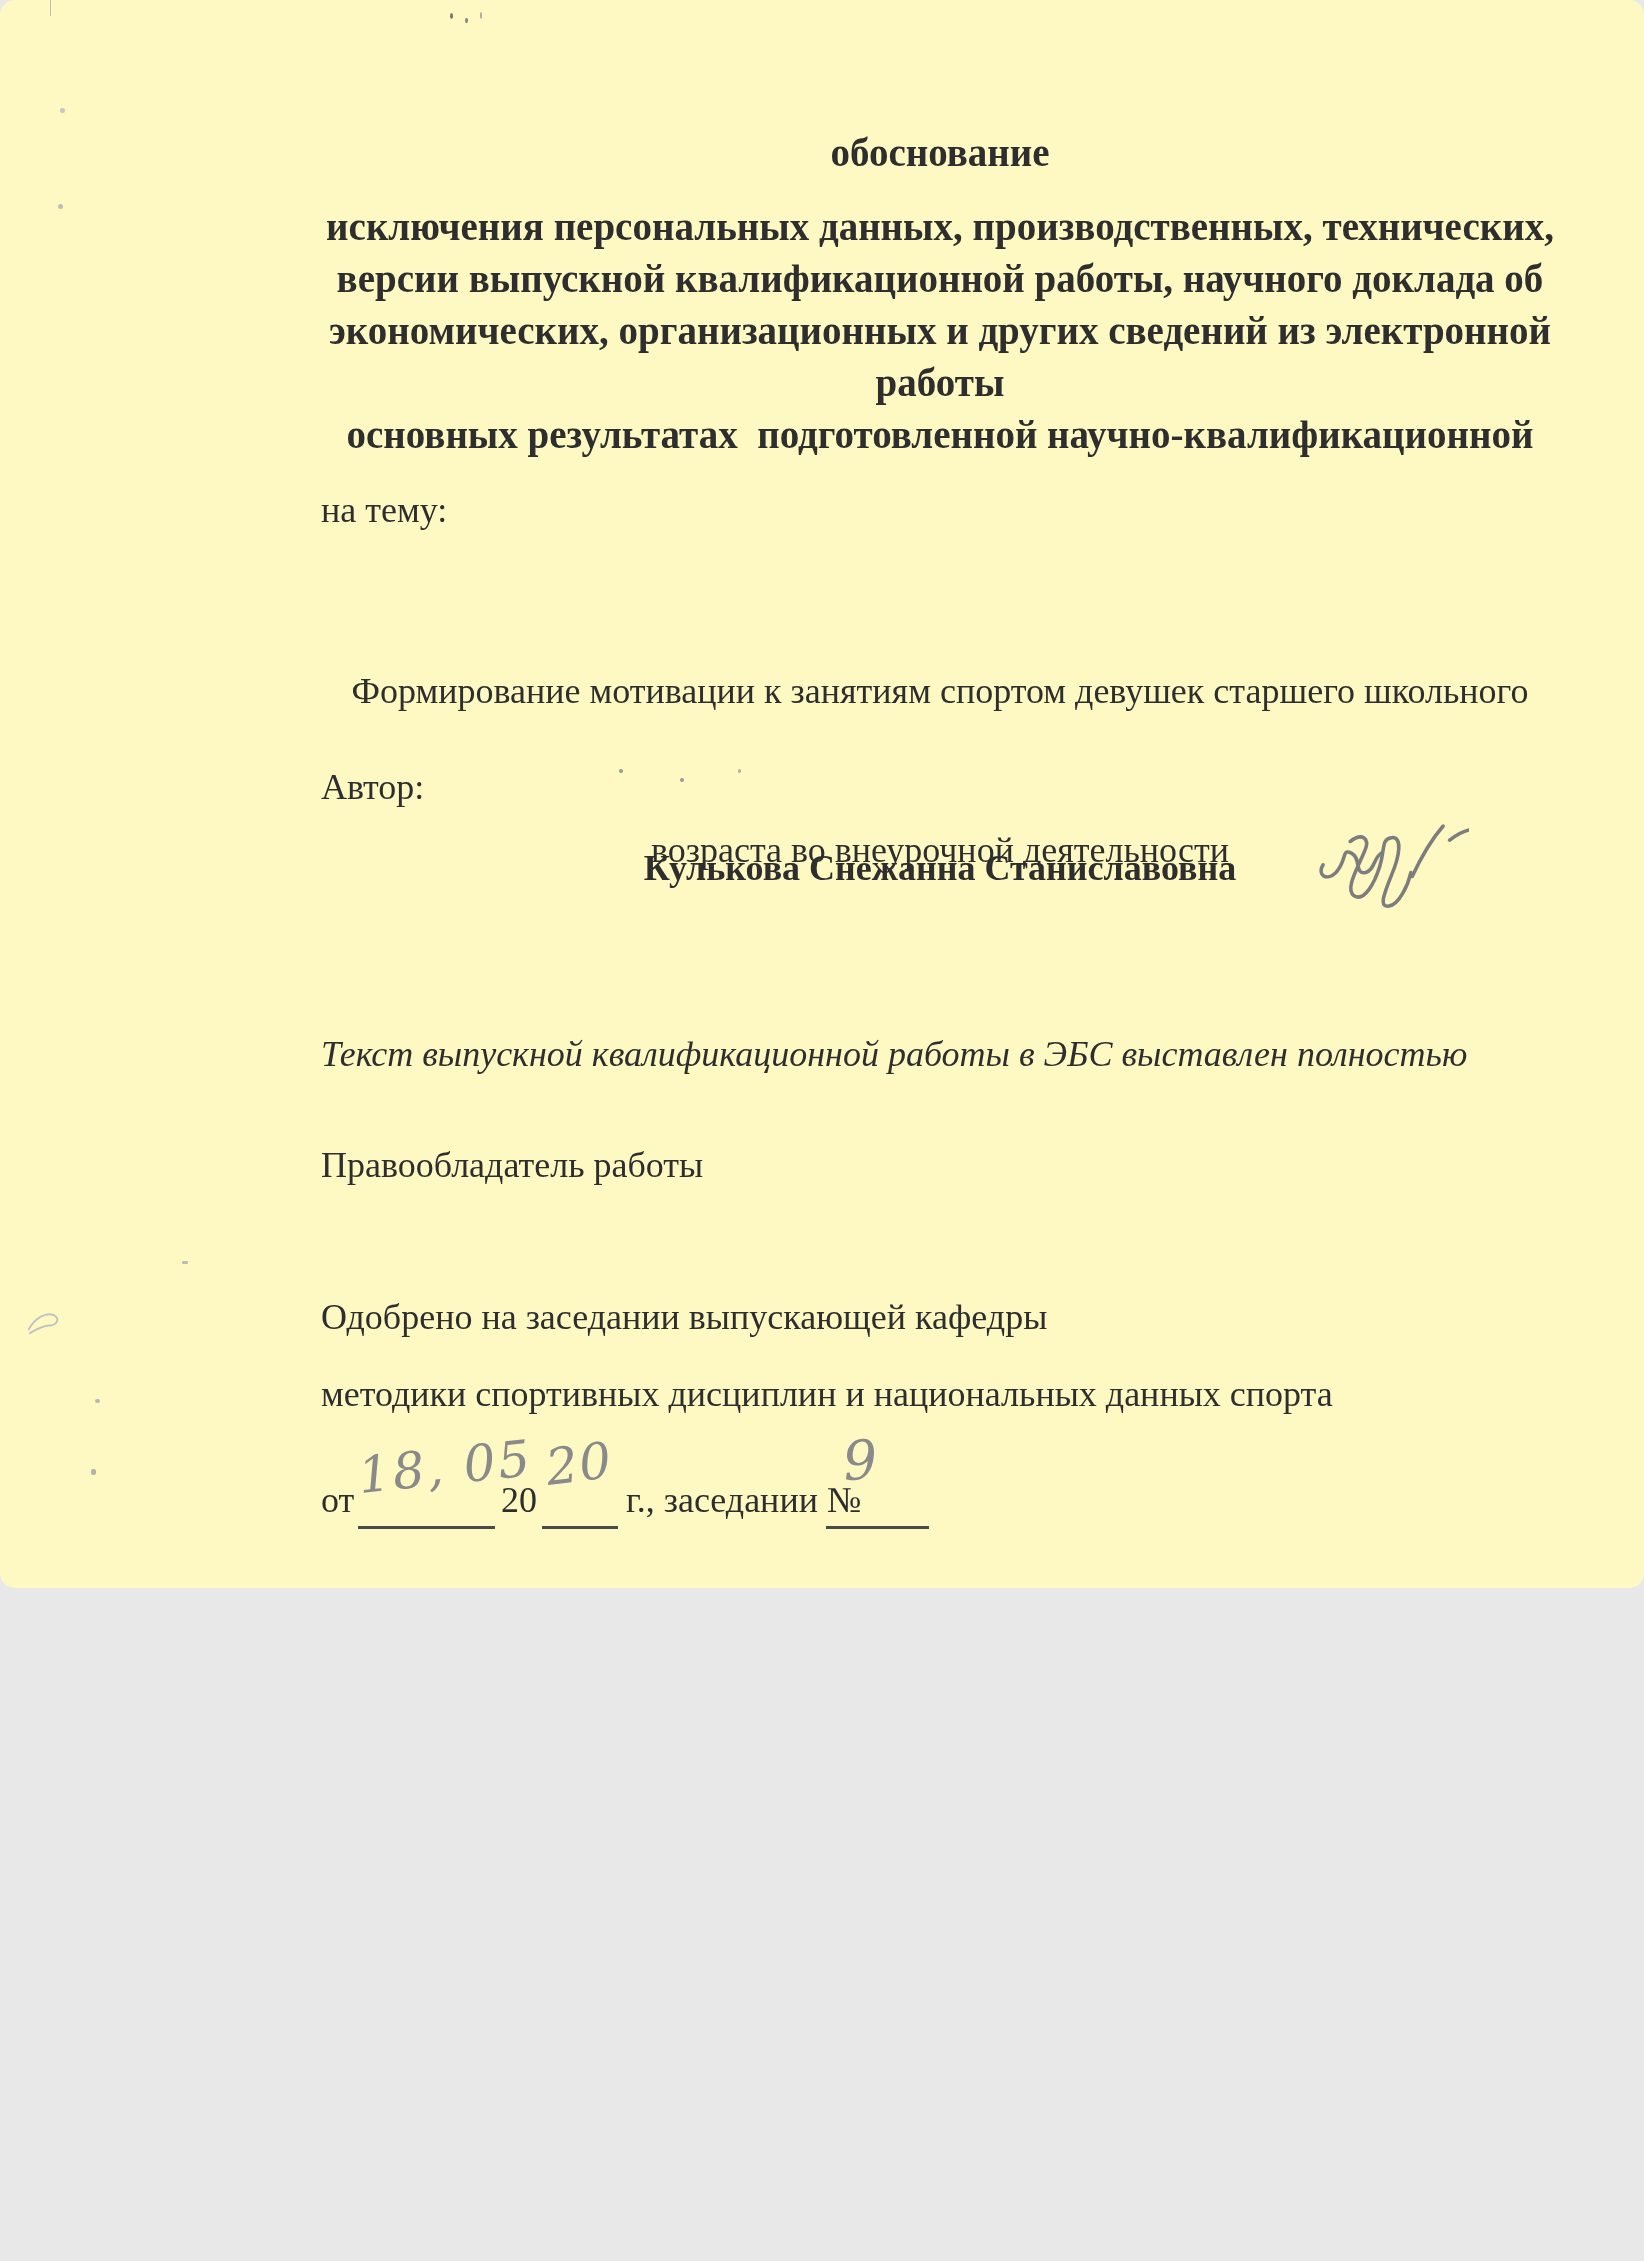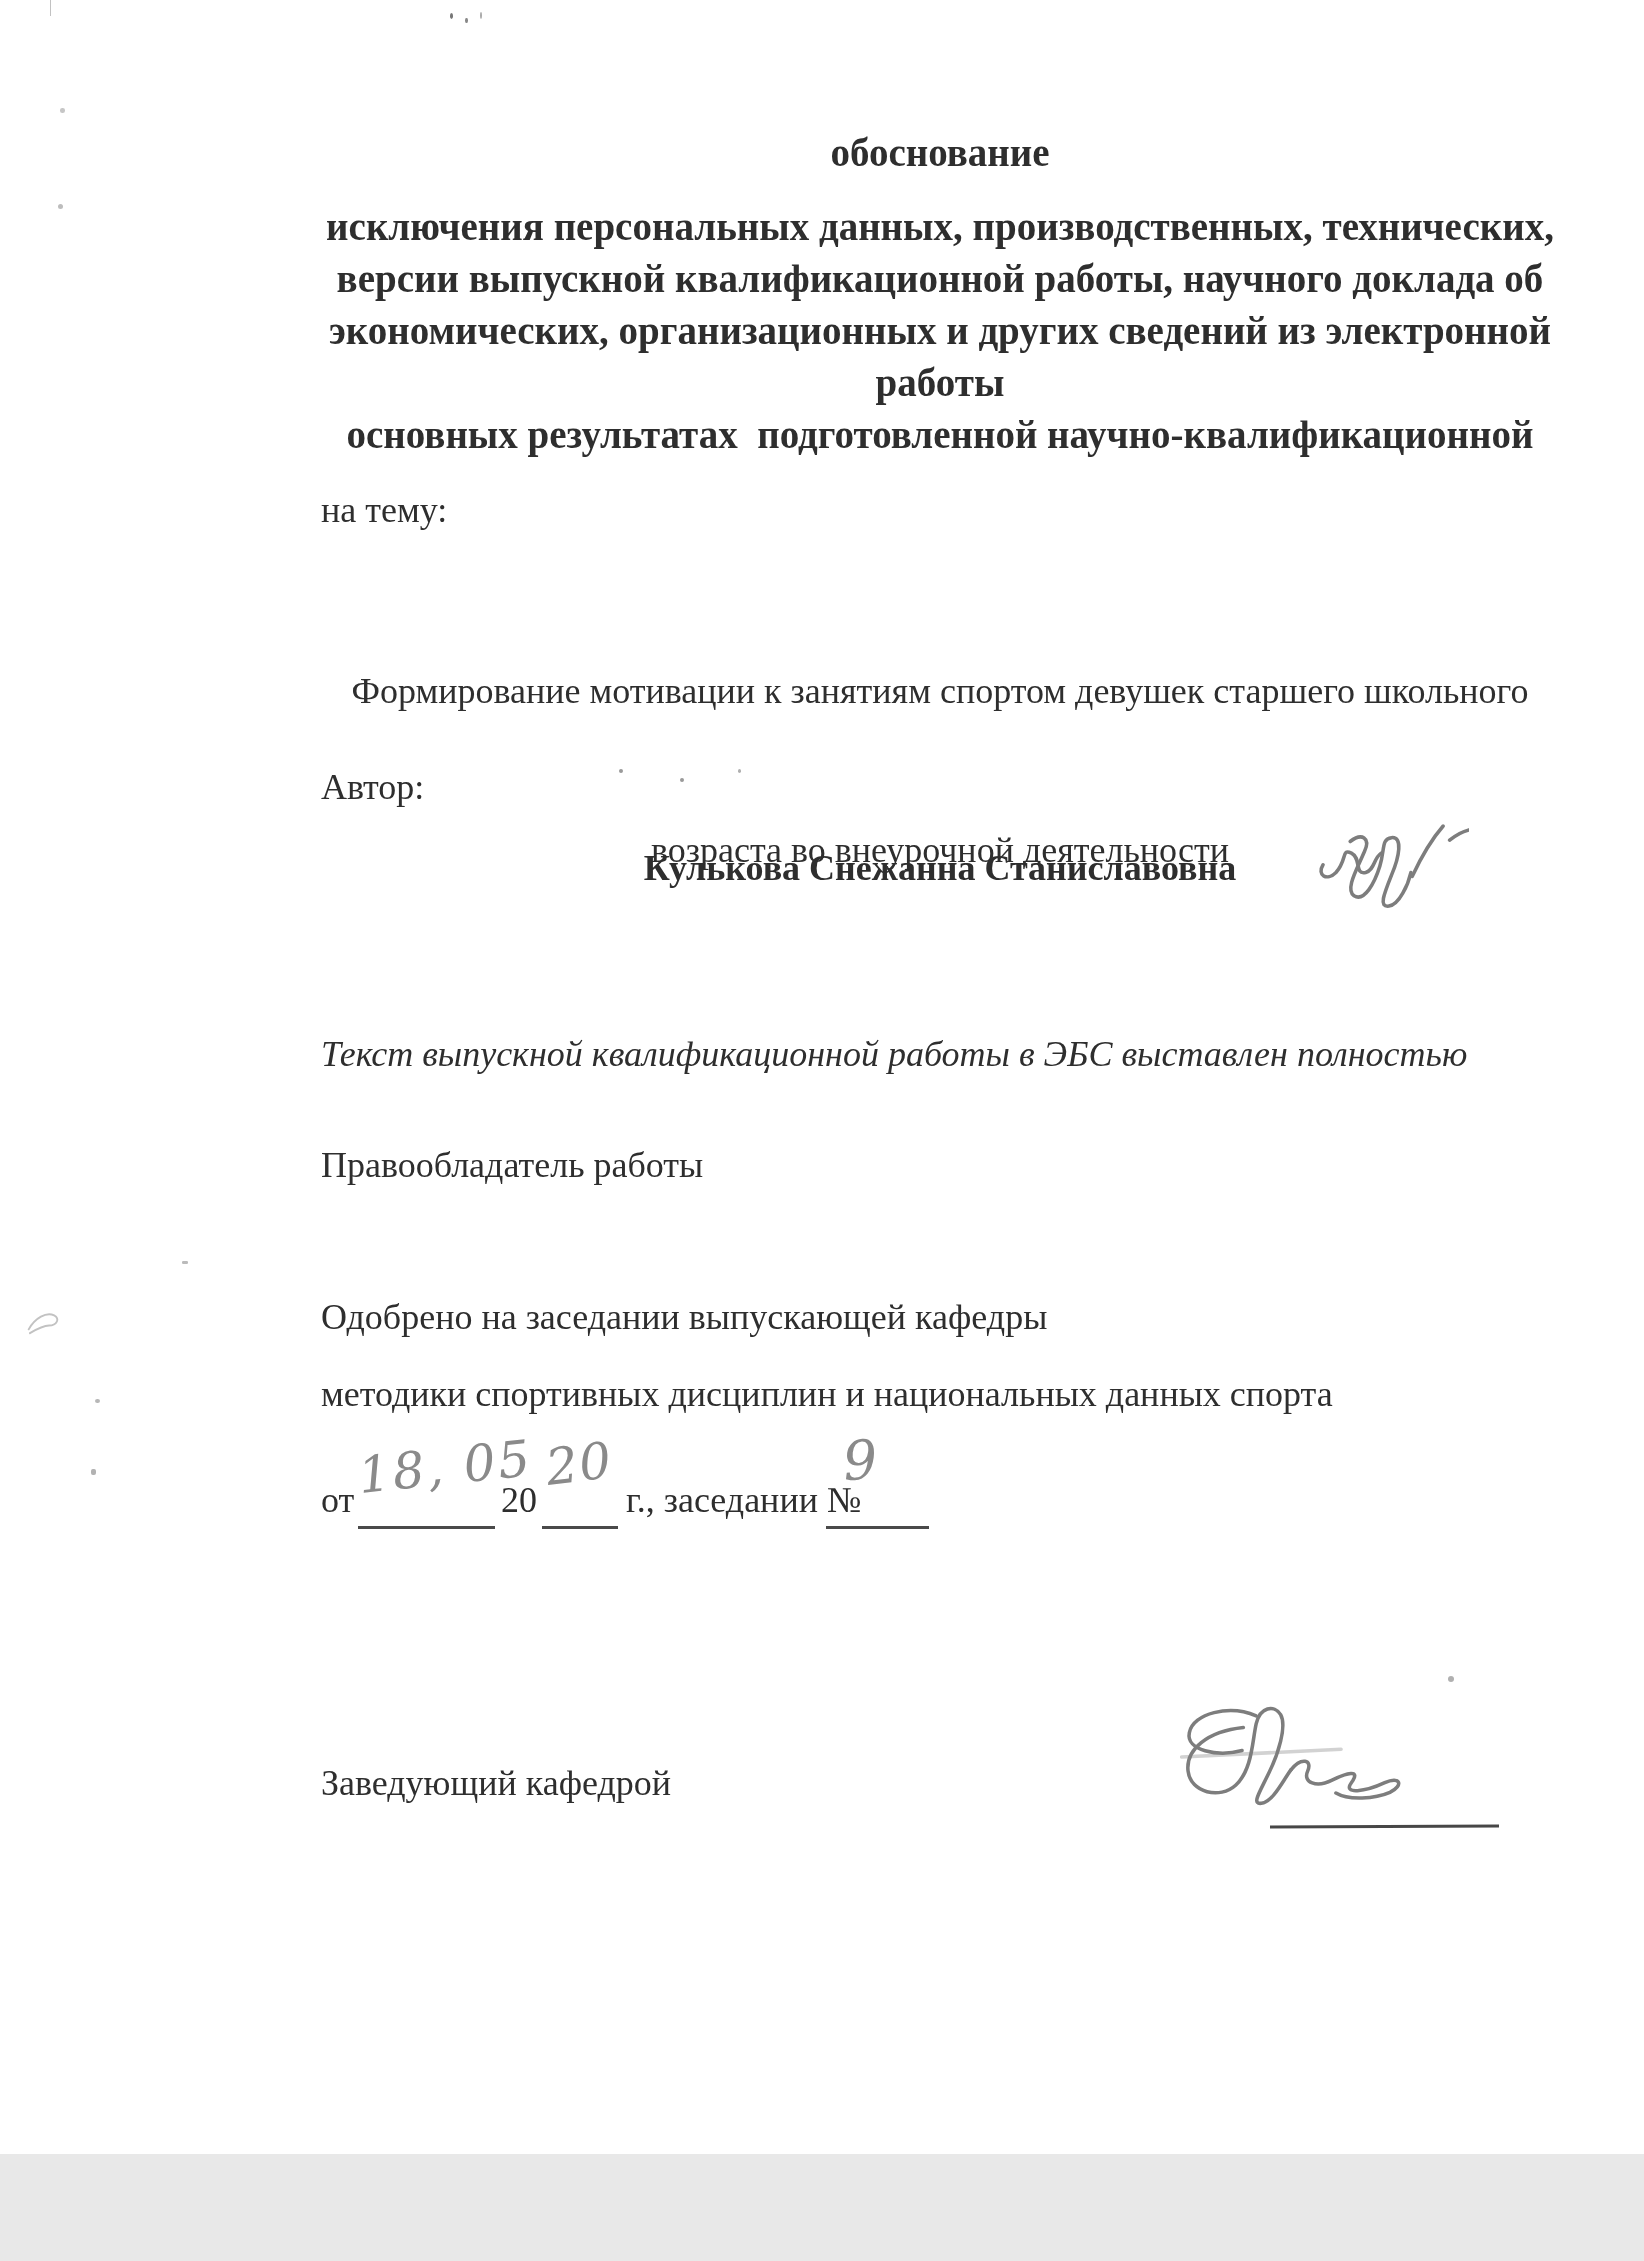--- a/index.html
+++ b/index.html
@@ -1,22 +1,23 @@
 <!DOCTYPE html>
 <html style="font-size:10.3px"><head>
 <meta charset="utf-8">
 <style>
   html,body{margin:0;padding:0;background:#e8e8e8;}
   .page{
     position:relative;
-    width:1644px;height:2154px;
-    background:#ffffff;
+    width:1644px;height:1588px;
+    background:#fef9c3;
     font-family:"Liberation Serif", serif;
     color:#2e2e2e;
     overflow:hidden;
+    border-radius:15px;
   }
   .abs{position:absolute;}
   .centerband{left:283px;width:1314px;text-align:center;}
   .bold-title{font-weight:bold;font-size:39px;line-height:45px;}
   .just-block{font-weight:bold;font-size:39px;line-height:52px;}
   .just-line{white-space:pre;}
   .body-text{font-size:36px;line-height:41px;white-space:pre;}
   .italic{font-style:italic;}
   .hand{
     font-family:"DejaVu Serif", serif;

